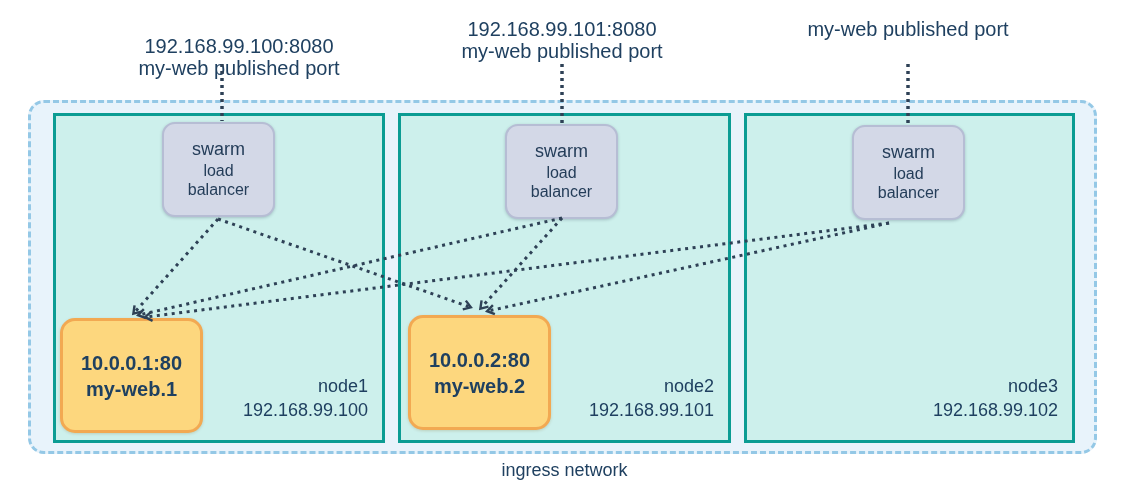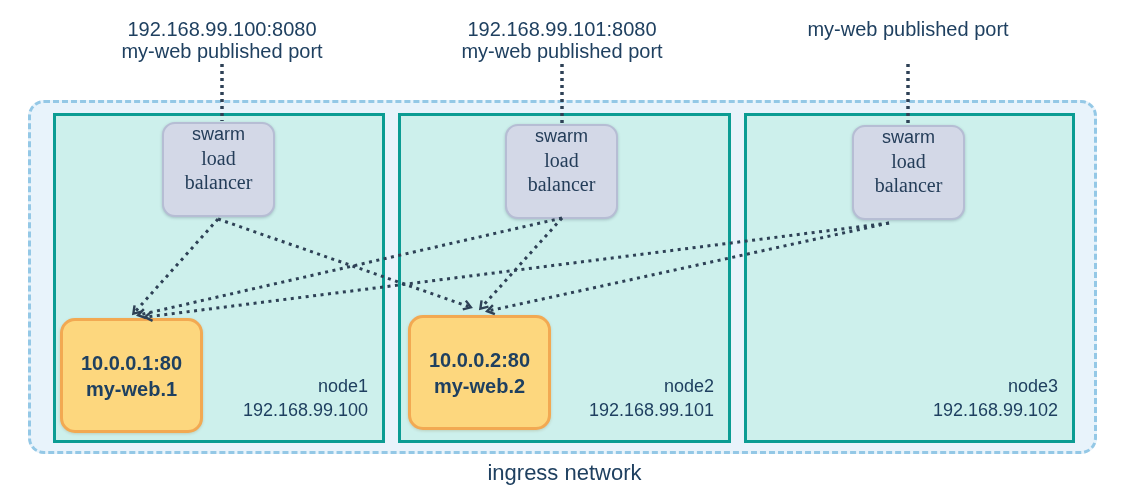--- a/index.html
+++ b/index.html
@@ -51,25 +51,26 @@
   .lb {
     position: absolute;
     width: 113px; height: 95px;
     background: #d3d8e7;
     border: 2px solid #b6bdd4;
     border-radius: 13px;
     box-shadow: 0 1px 3px rgba(40,50,80,0.25);
     display: flex;
     flex-direction: column;
     align-items: center;
+    justify-content: center;
     color: #243d59;
     line-height: 1.22;
   }
   .lb .l1 { font-size: 18px; }
-  .lb .l2, .lb .l3 { font-size: 20px; font-family: Liberation Serif, serif; }
+  .lb .l2, .lb .l3 { font-size: 16px; }
   .lb1 { left: 162px; top: 122px; }
   .lb2 { left: 505px; top: 124px; }
   .lb3 { left: 852px; top: 125px; }
   
   .task {
     position: absolute;
     width: 143px; height: 115px;
     background: #fdd77e;
     border: 3px solid #f2a952;
     border-radius: 15px;
@@ -96,21 +97,21 @@
   }
   .nl1 { left: 53px;  width: 315px; }
   .nl2 { left: 398px; width: 316px; }
   .nl3 { left: 744px; width: 314px; padding-left: 28px; }
   
   .caption {
     position: absolute;
     left: 0; top: 460px;
     width: 1129px;
     text-align: center;
-    font-size: 22px;
+    font-size: 18px;
     color: #1f4060;
   }
   
   svg.wires {
     position: absolute;
     left: 0; top: 0;
     width: 1129px; height: 503px;
     pointer-events: none;
   }
   svg.wires .conn {
@@ -124,21 +125,21 @@
     stroke-width: 3.5;
     stroke-dasharray: 3 4;
     fill: none;
   }
 </style>
 </head>
 <body>
 
 <div class="canvas">
 
-  <div class="pub-label" style="left:92px;">
+  <div class="pub-label" style="left:109px;margin-top:17px;">
     <span class="addr">192.168.99.100:8080</span>
     <span class="sub">my-web published port</span>
   </div>
   <div class="pub-label" style="left:432px;">
     <span class="addr">192.168.99.101:8080</span>
     <span class="sub">my-web published port</span>
   </div>
   <div class="pub-label" style="left:778px;">
     <span class="sub">my-web published port</span>
   </div>

